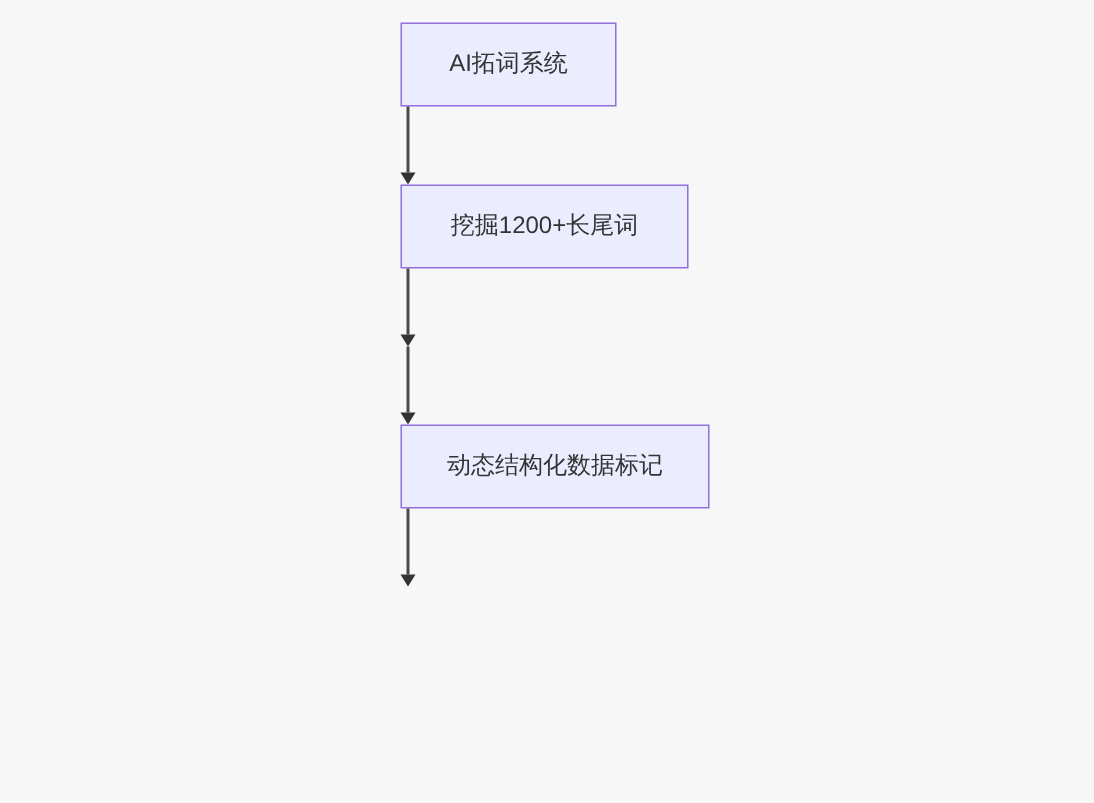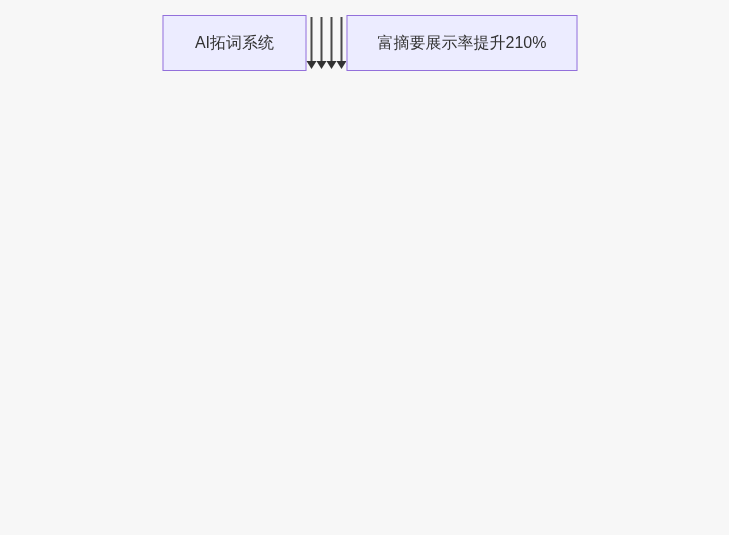--- a/index.html
+++ b/index.html
@@ -22,22 +22,22 @@
     overflow: hidden;
     background: var(--background);
     font-family: "Liberation Sans", "DejaVu Sans", sans-serif;
   }
   .flow {
     position: absolute;
     left: 370px;
     top: 15px;
     transform: translateX(-50%);
     display: flex;
-    flex-direction: row;
-    align-items: center;
+    flex-direction: column;
+    align-items: flex-start;
   }
   .node {
     height: 56px;
     border: 1px solid var(--node-border);
     background: var(--node-fill);
     color: var(--text-color);
     display: flex;
     align-items: center;
     justify-content: center;
     padding: 0 30px;
@@ -72,35 +72,38 @@
 
   <div class="node" style="min-width:144px">
     <span>AI拓词系统</span>
   </div>
 
   <div class="edge">
     <div class="edge-line"></div>
     <div class="edge-head"></div>
   </div>
 
+  <div class="node" style="min-width:192px">
+    <span>挖掘1200+长尾词</span>
+  </div>
 
   <div class="edge">
     <div class="edge-line"></div>
     <div class="edge-head"></div>
   </div>
 
 
   <div class="edge">
     <div class="edge-line"></div>
     <div class="edge-head"></div>
   </div>
 
+  <div class="node" style="min-width:205px">
+    <span>动态结构化数据标记</span>
+  </div>
 
   <div class="edge">
     <div class="edge-line"></div>
     <div class="edge-head"></div>
   </div>
 
-  <div class="node" style="min-width:231px">
-    <span>富摘要展示率提升210%</span>
-  </div>
 
 </div>
 
 </body></html>

